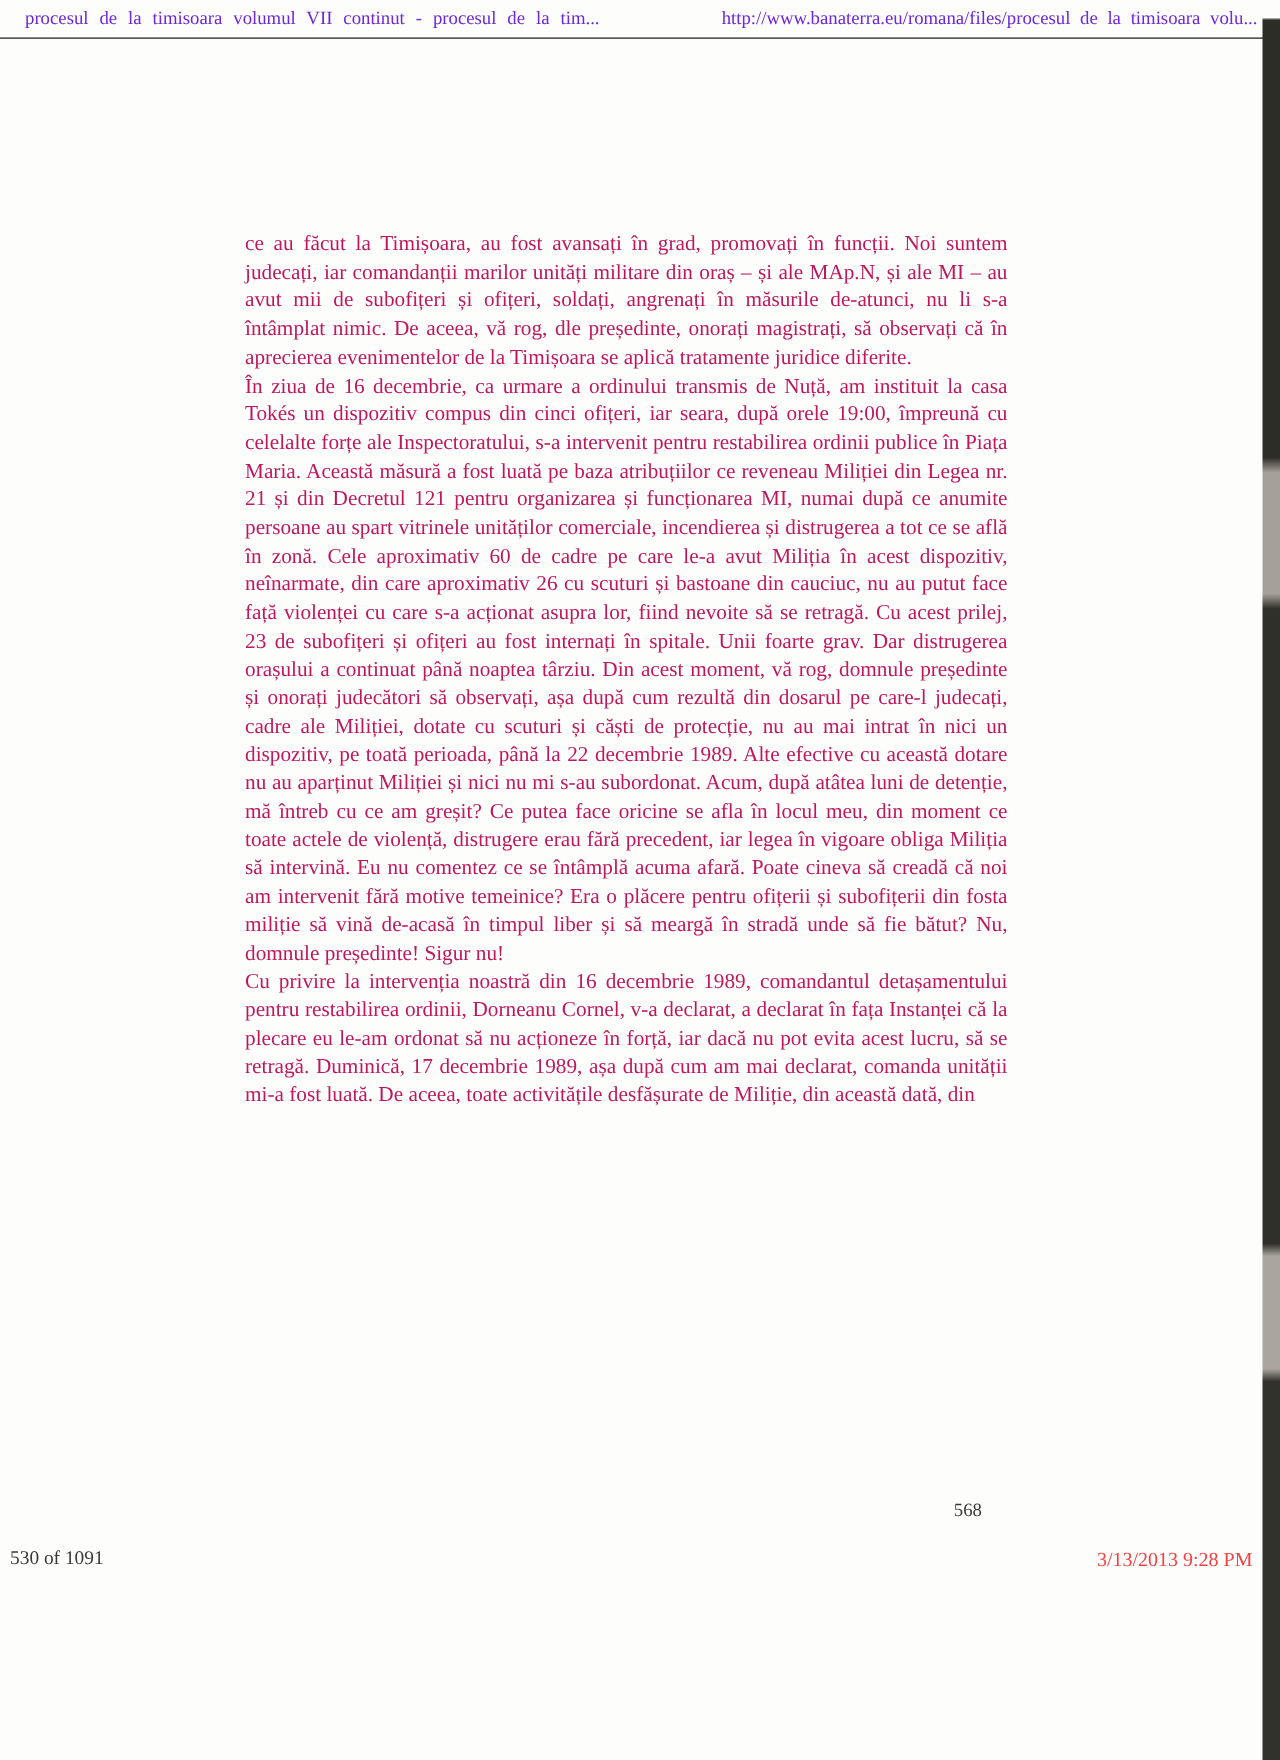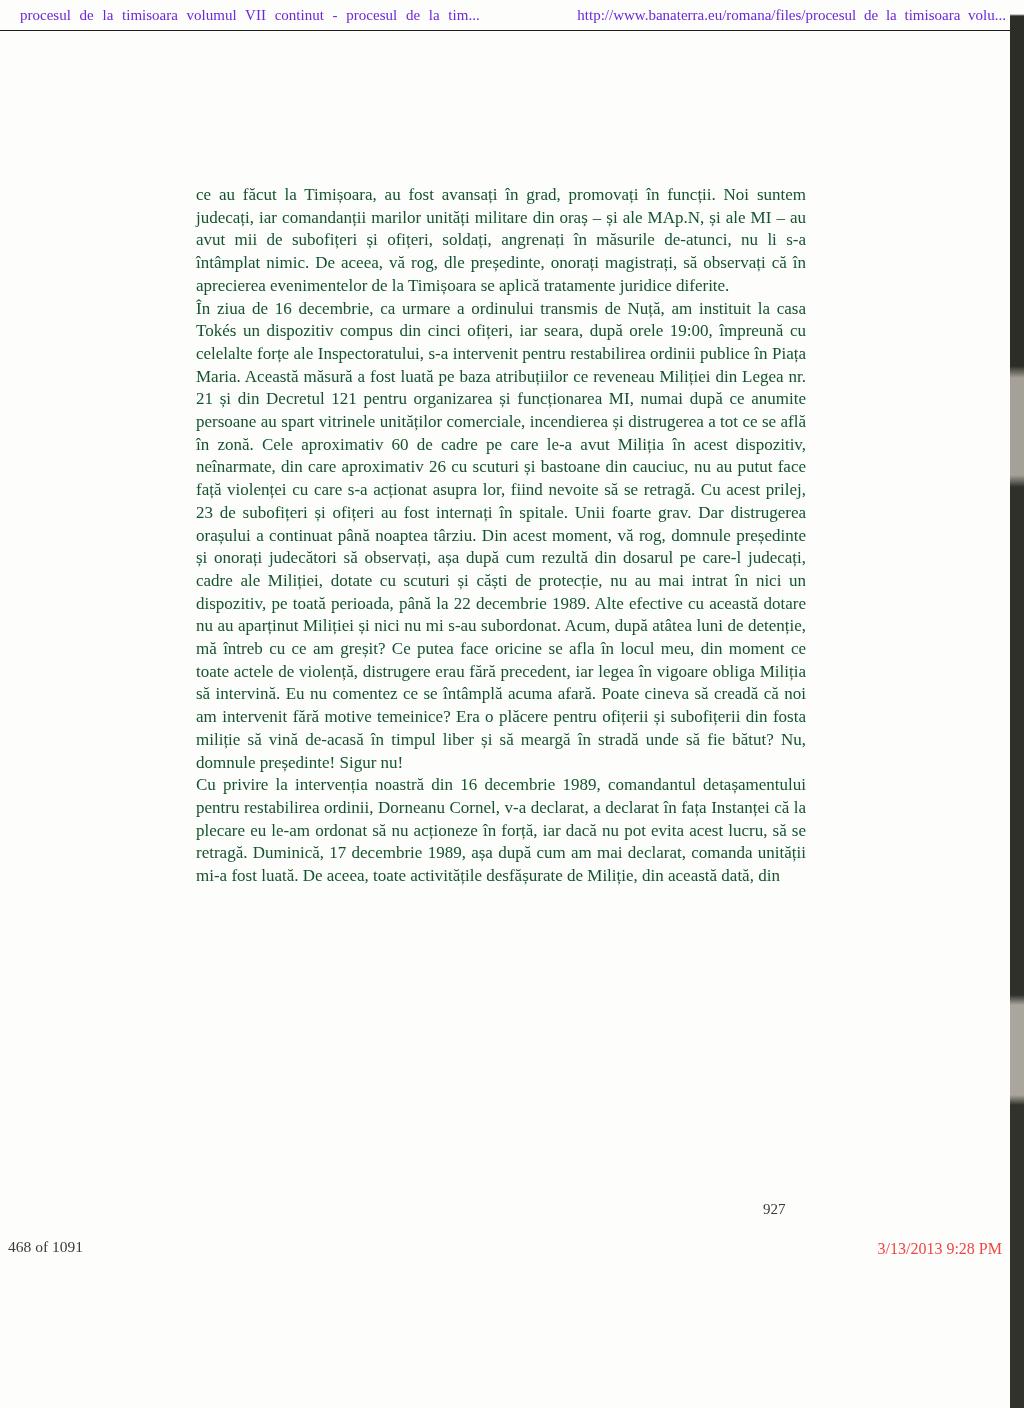--- a/index.html
+++ b/index.html
@@ -37,21 +37,21 @@
     border-top: 1.6px solid #1c1c1c;
   }
   .document-body {
     position: absolute;
     top: 184px;
     left: 196px;
     width: 610px;
     font-size: 17px;
     line-height: 22.7px;
     text-align: justify;
-    color: #14532d;
+    color: #be185d;
   }
   .document-body p { margin: 0; }
   .page-number {
     position: absolute;
     top: 1201px;
     left: 763px;
     font-size: 15px;
     color: #3a3a3a;
   }
   .footer-left {
@@ -96,21 +96,21 @@
   </div>
 
   <div class="header-divider"></div>
 
   <div class="document-body">
     <p>ce au făcut la Timișoara, au fost avansați în grad, promovați în funcții. Noi suntem judecați, iar comandanții marilor unități militare din oraș – și ale MAp.N, și ale MI – au avut mii de subofițeri și ofițeri, soldați, angrenați în măsurile de-atunci, nu li s-a întâmplat nimic. De aceea, vă rog, dle președinte, onorați magistrați, să observați că în aprecierea evenimentelor de la Timișoara se aplică tratamente juridice diferite.</p>
     <p>În ziua de 16 decembrie, ca urmare a ordinului transmis de Nuță, am instituit la casa Tokés un dispozitiv compus din cinci ofițeri, iar seara, după orele 19:00, împreună cu celelalte forțe ale Inspectoratului, s-a intervenit pentru restabilirea ordinii publice în Piața Maria. Această măsură a fost luată pe baza atribuțiilor ce reveneau Miliției din Legea nr. 21 și din Decretul 121 pentru organizarea și funcționarea MI, numai după ce anumite persoane au spart vitrinele unităților comerciale, incendierea și distrugerea a tot ce se află în zonă. Cele aproximativ 60 de cadre pe care le-a avut Miliția în acest dispozitiv, neînarmate, din care aproximativ 26 cu scuturi și bastoane din cauciuc, nu au putut face față violenței cu care s-a acționat asupra lor, fiind nevoite să se retragă. Cu acest prilej, 23 de subofițeri și ofițeri au fost internați în spitale. Unii foarte grav. Dar distrugerea orașului a continuat până noaptea târziu. Din acest moment, vă rog, domnule președinte și onorați judecători să observați, așa după cum rezultă din dosarul pe care-l judecați, cadre ale Miliției, dotate cu scuturi și căști de protecție, nu au mai intrat în nici un dispozitiv, pe toată perioada, până la 22 decembrie 1989. Alte efective cu această dotare nu au aparținut Miliției și nici nu mi s-au subordonat. Acum, după atâtea luni de detenție, mă întreb cu ce am greșit? Ce putea face oricine se afla în locul meu, din moment ce toate actele de violență, distrugere erau fără precedent, iar legea în vigoare obliga Miliția să intervină. Eu nu comentez ce se întâmplă acuma afară. Poate cineva să creadă că noi am intervenit fără motive temeinice? Era o plăcere pentru ofițerii și subofițerii din fosta miliție să vină de-acasă în timpul liber și să meargă în stradă unde să fie bătut? Nu, domnule președinte! Sigur nu!</p>
     <p>Cu privire la intervenția noastră din 16 decembrie 1989, comandantul detașamentului pentru restabilirea ordinii, Dorneanu Cornel, v-a declarat, a declarat în fața Instanței că la plecare eu le-am ordonat să nu acționeze în forță, iar dacă nu pot evita acest lucru, să se retragă. Duminică, 17 decembrie 1989, așa după cum am mai declarat, comanda unității mi-a fost luată. De aceea, toate activitățile desfășurate de Miliție, din această dată, din</p>
   </div>
 
-  <div class="page-number">927</div>
+  <div class="page-number">568</div>
 
-  <div class="footer-left">468 of 1091</div>
+  <div class="footer-left">530 of 1091</div>
 
   <div class="footer-right">3/13/2013 9:28 PM</div>
 
   <div class="scan-edge-artifact"></div>
 
 </div>
 
 </body></html>

